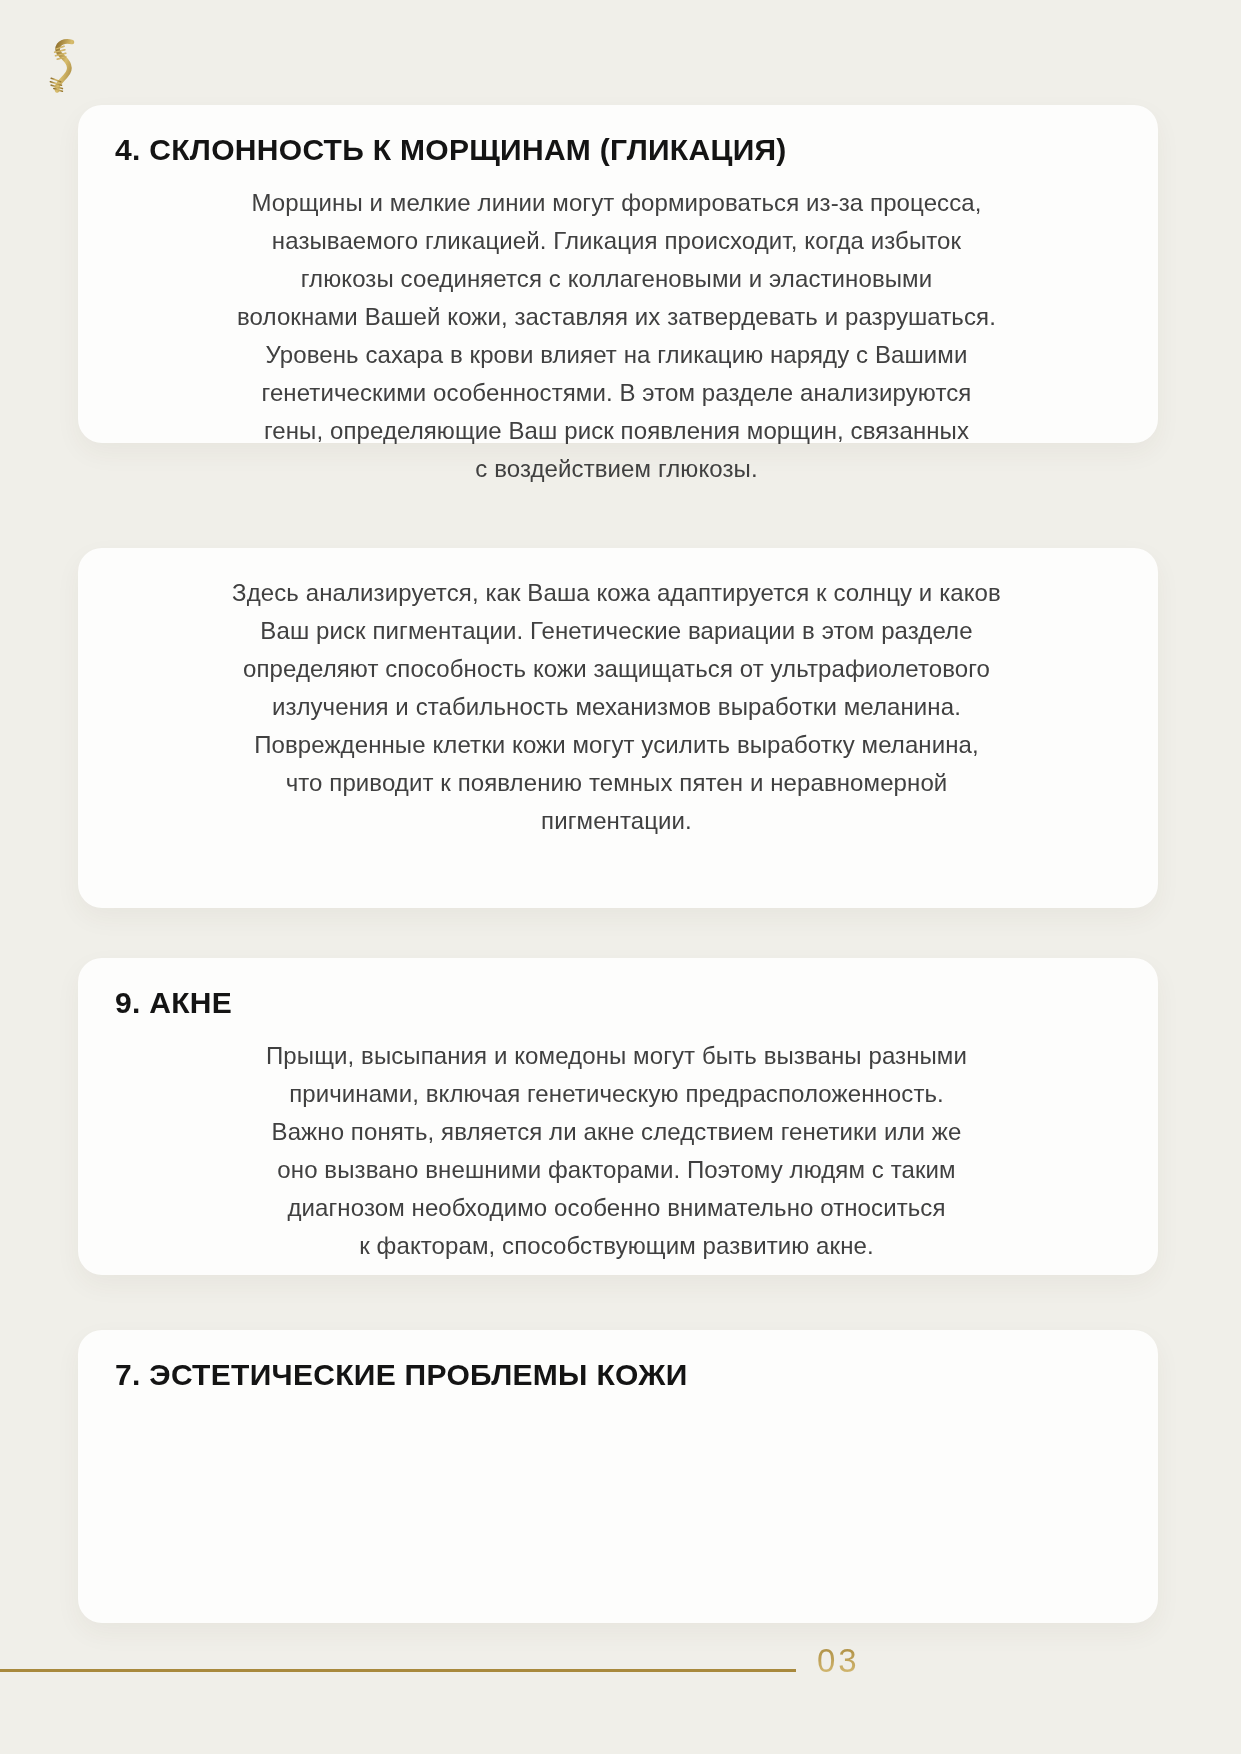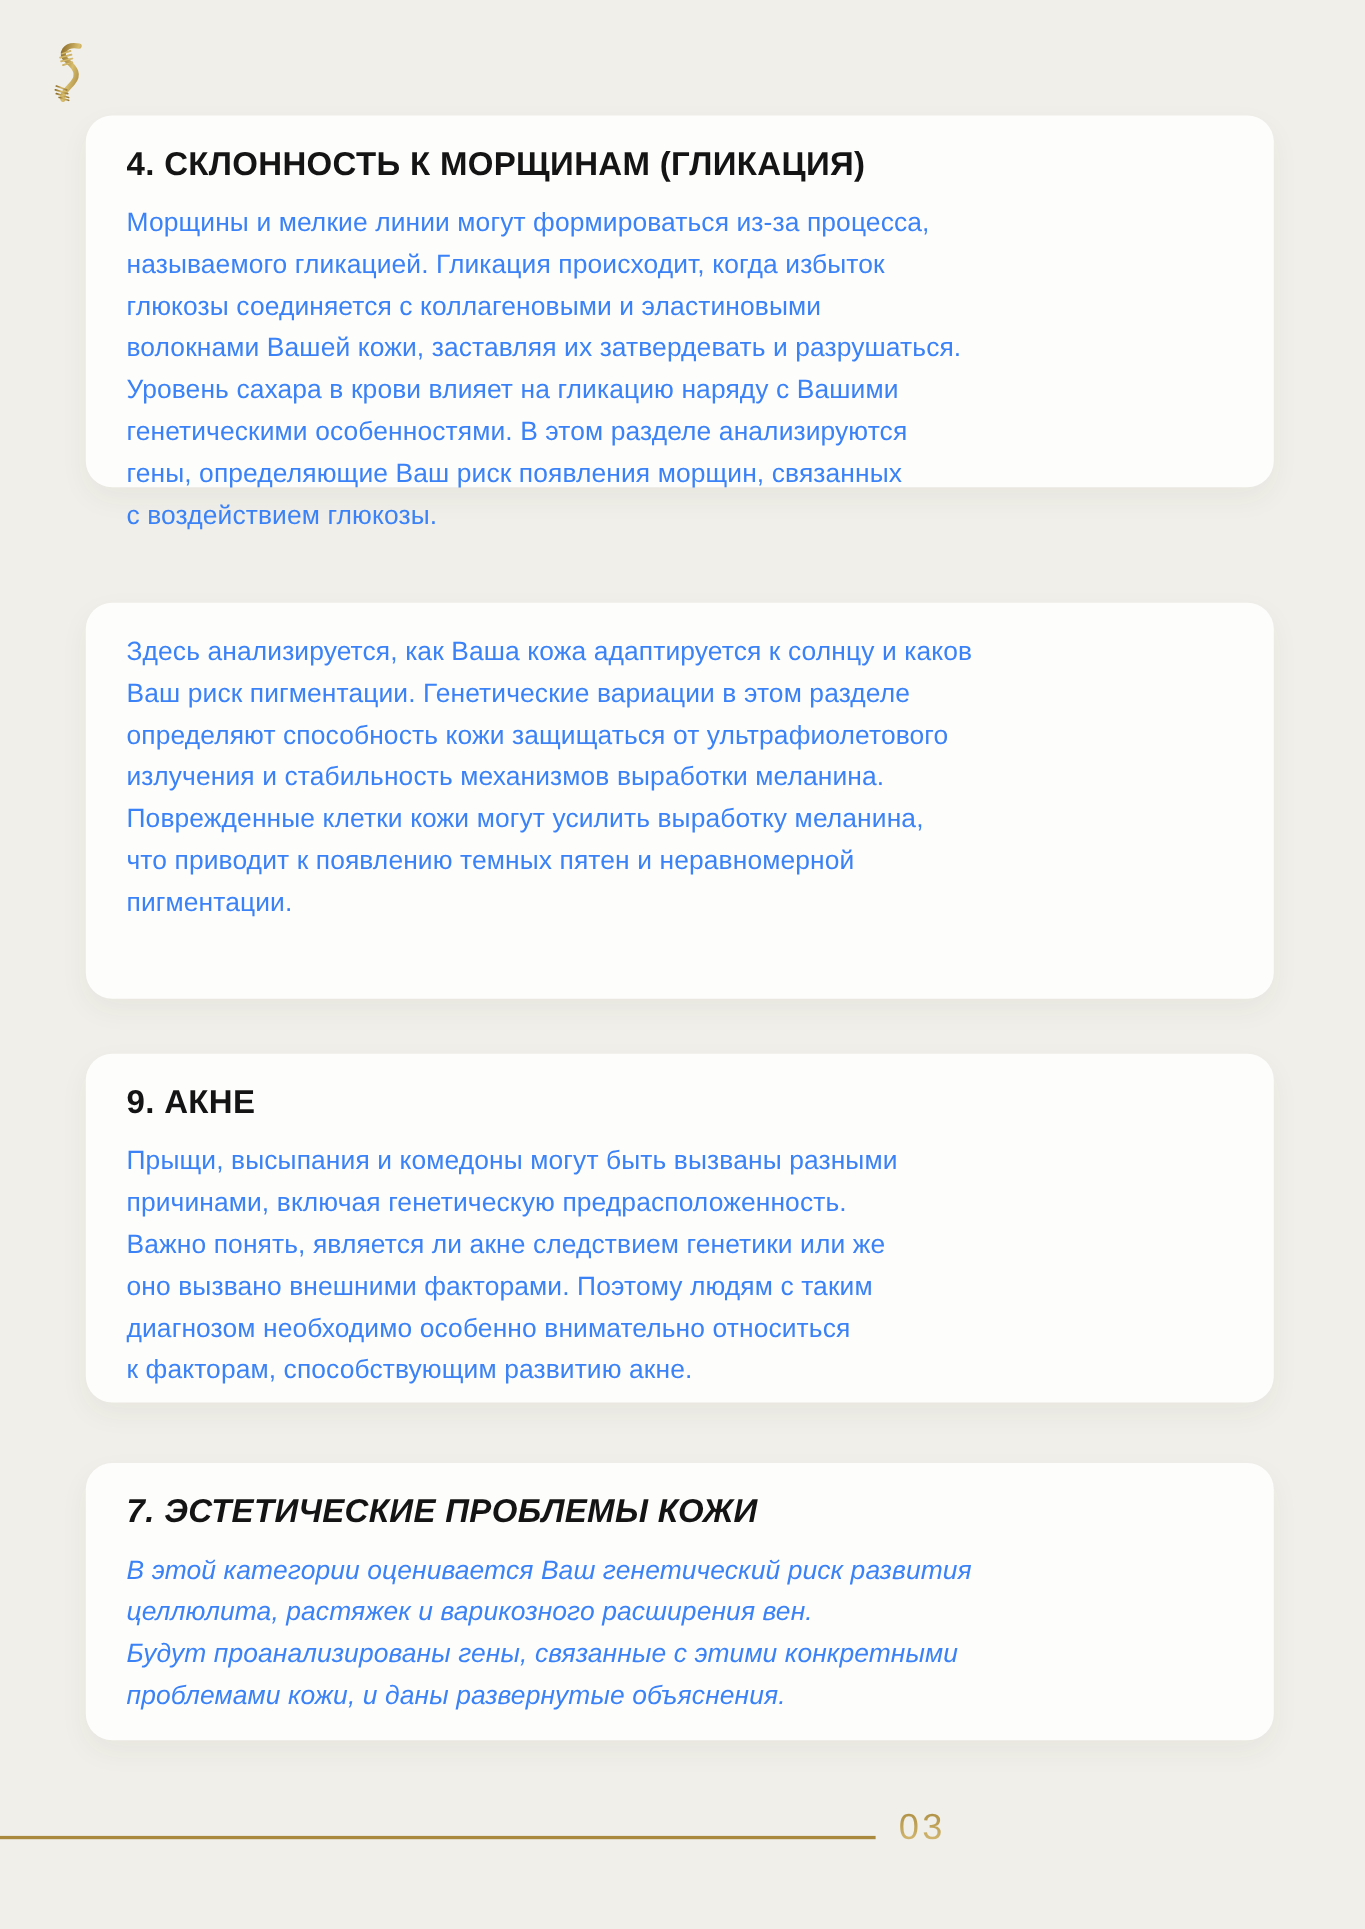--- a/index.html
+++ b/index.html
@@ -27,38 +27,39 @@
     width: 1080px;
     box-sizing: border-box;
     background: #fdfdfc;
     border-radius: 24px;
     box-shadow: 0 10px 26px rgba(70, 65, 40, 0.05);
     padding: 26px 40px 30px 37px;
   }
   .card-1 { top: 105px;  height: 338px; }
   .card-2 { top: 548px;  height: 360px; }
   .card-3 { top: 958px;  height: 317px; }
-  .card-4 { top: 1330px; height: 252px; font-style: italic; }
+  .card-4 { top: 1330px; height: 293px; }
 
   .card h2 {
     margin: 0 0 15px 0;
     font-size: 30px;
     font-weight: bold;
     letter-spacing: 0.3px;
     color: #141414;
     line-height: 1.25;
   }
 
   .card .body-text {
     margin: 0;
     font-size: 24px;
     line-height: 38px;
     letter-spacing: 0.1px;
-    color: #3b82f6;
+    color: #404040;
     white-space: pre-line;
+    text-align: center;
   }
 
   .footer-rule {
     position: absolute;
     left: 0;
     top: 1669px;
     width: 796px;
     height: 3px;
     background: #a8893d;
   }
@@ -130,22 +131,18 @@
     <p class="body-text">Прыщи, высыпания и комедоны могут быть вызваны разными
 причинами, включая генетическую предрасположенность.
 Важно понять, является ли акне следствием генетики или же
 оно вызвано внешними факторами. Поэтому людям с таким
 диагнозом необходимо особенно внимательно относиться
 к факторам, способствующим развитию акне.</p>
   </section>
 
   <section class="card card-4">
     <h2>7. ЭСТЕТИЧЕСКИЕ ПРОБЛЕМЫ КОЖИ</h2>
-    <p class="body-text">В этой категории оценивается Ваш генетический риск развития
-целлюлита, растяжек и варикозного расширения вен.
-Будут проанализированы гены, связанные с этими конкретными
-проблемами кожи, и даны развернутые объяснения.</p>
   </section>
 
   <div class="footer-rule"></div>
   <div class="page-number">03</div>
 
 </div>
 
 </body></html>

